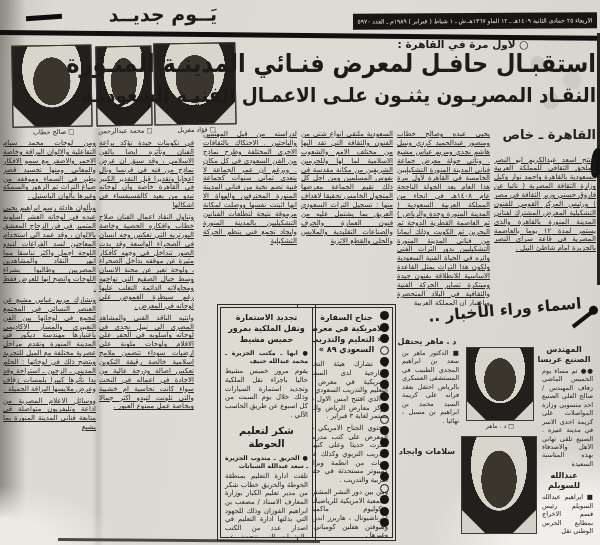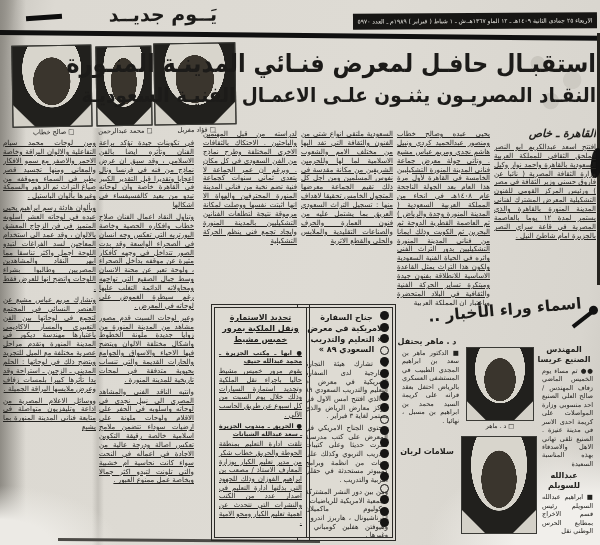--- a/index.html
+++ b/index.html
@@ -34,30 +34,30 @@
   .pc1{left:6px;top:4px;width:78px;} .pc1 .photo{width:78px;height:80px;}
   .pc2{left:90px;top:6px;width:54px;} .pc2 .photo{width:54px;height:78px;}
   .pc3{left:148px;top:4px;width:80px;} .pc3 .photo{width:80px;height:80px;}
 
   .kicker{position:absolute;left:388px;top:38px;width:150px;font-size:10.5px;font-weight:700;text-align:center;}
   .headline1{position:absolute;left:196px;top:50px;width:400px;margin:0;font-size:22.5px;font-weight:700;text-align:center;transform:scaleY(1.12);white-space:nowrap;}
   .headline2{position:absolute;left:198px;top:84px;width:398px;margin:0;font-size:18.5px;font-weight:700;text-align:center;transform:scaleY(1.1);white-space:nowrap;}
 
   .col{position:absolute;font-size:7px;line-height:1.27;text-align:justify;overflow:hidden;color:#23221f;}
   .col p{margin:0 0 3px 0;text-decoration:underline;}
-  .byline{font-weight:700;font-size:11px;text-align:right;margin-bottom:2px;font-style:italic;}
+  .byline{font-weight:700;font-size:13px;text-align:right;margin-bottom:12px;}
   .colA{left:494px;top:127px;width:102px;height:180px;}
   .colB{left:397px;top:130px;width:93px;height:176px;}
   .colC{left:301px;top:130px;width:92px;height:173px;}
   .colD{left:203px;top:130px;width:94px;height:173px;}
   .colE{left:99px;top:139px;width:95px;height:400px;}
   .colF{left:3px;top:139px;width:93px;height:400px;}
 
   .newsbox{position:absolute;width:93px;height:231px;top:307px;border:1px solid #2b2a27;outline:1px solid #2b2a27;outline-offset:2px;background:#dedbd3;padding:5px 4px;box-sizing:border-box;font-size:6.8px;line-height:1.28;text-align:justify;overflow:hidden;}
-  .boxB{left:300px;} .boxA{left:214px;text-decoration:underline;}
+  .boxB{left:300px;} .boxA{left:220px;}
   .newsbox p{margin:0 0 3px 0;}
   .box-title{font-weight:700;font-size:8px;text-align:center;line-height:1.35;margin-bottom:4px;}
   .box-byline{font-weight:700;font-size:6.2px;margin-bottom:2px;}
   .box-h2{font-weight:700;font-size:10px;text-align:center;margin:6px 0 3px 0;}
 
   
   .names-box{position:absolute;left:377px;top:297px;width:221px;height:246px;overflow:hidden;}
   .names-title{position:absolute;right:16px;top:4px;font-size:15.5px;font-weight:700;transform:rotate(-5deg);letter-spacing:.5px;white-space:nowrap;}
   .flourish{position:absolute;right:2px;top:20px;width:26px;height:3.5px;background:#111;transform:rotate(-38deg);}
   .flourish::after{content:"";position:absolute;right:-5px;top:-3px;width:9px;height:9px;background:#111;border-radius:50%;}
@@ -102,60 +102,61 @@
     <figure class="photo-card pc2">
       <div class="photo"></div>
       <figcaption>□ محمد عبدالرحمن</figcaption>
     </figure>
     <figure class="photo-card pc3">
       <div class="photo"></div>
       <figcaption>□ فؤاد مغربل</figcaption>
     </figure>
   </div>
 
+  <div class="kicker">○ لأول مرة في القاهرة :</div>
   <h1 class="headline1">استقبـال حافـل لمعرض فنـائي المدينـة المنـورة</h1>
   <h1 class="headline2">النقـاد المصريـون يثنـون علـى الاعمـال الفنيـة السعوديـة</h1>
 
   <div class="col colA">
     <div class="byline">القاهرة ـ خاص</div>
     <p>افتتح اسعد عبدالكريم ابو النصر الملحق الثقافي للمملكة العربية السعودية بالقاهرة واحمد نوار وكيل وزارة الثقافة المصرية ( نائبا عن فاروق حسني وزير الثقافة في مصر ) ورئيس المركز القومي للفنون التشكيلية المعرض المشترك لفناني المدينة المنورة بالقاهرة والذي يستمر لمدة ١٢ يوما بالعاصمة المصرية في قاعة سراي النصر بالجزيرة امام شاطئ النيل .</p>
   </div>
   <div class="col colB">
     <p>يحيى عبده وصالح خطاب ومنصور عبدالحميد كردي ونبيل هاشم نجدي ومريم عباس مشيع . وتأتي جولة معرض جماعة فناني المدينة المنورة التشكيليين الخامسة في القاهرة لأول مرة هذا العام بعد الجولة الناجحة عام ١٤٠٨هـ في انحاء من المملكة العربية السعودية ( المدينة المنورة وجدة والرياض ) ثم العاصمة القطرية الدوحة ثم البحرين ثم الكويت وذلك ايمانا من فناني المدينة المنورة التشكيليين بدور التراث الفني واثره في الحياة الفنية السعودية ولكون هذا التراث يمثل القاعدة الاساسية للانطلاقة بفنون جيدة ومبتكرة تساير الحركة الفنية والثقافية في البلاد المتحضرة وباعتبار ان المملكة العربية</p>
   </div>
   <div class="col colC">
     <p>السعودية ملتقى انواع شتى من الفنون والثقافة التي تفد اليها من مختلف الامم والشعوب الاسلامية لما لها وللحرمين الشريفين من مكانة مقدسة في نفوس المسلمين ومن اجل كل ذلك تقيم الجماعة معرضها المتجول الخامس تحقيقا لاهداف منها : تسجيل التراث السعودي العريق بما يشتمل عليه من فنون العمارة والحرف والصناعات التقليدية والملابس والحلي والقطع الاثرية</p>
   </div>
   <div class="col colD">
     <p>لدراسته من قبل المهتمين والباحثين . الاحتكاك بالثقافات الاخرى المختلفة وطرح نماذج من الفن السعودي في كل مكان . وبرغم ان عمر الجماعة لا يتعدى ثماني سنوات كجماعة فنية تضم نخبة من فناني المدينة المنورة المحترفين والهواة الا انها اثبتت نفسها ووصلت لمكانة مرموقة نتيجة لتطلعات الفنانين التشكيليين بالمدينة المنورة وايجاد تجمع فني ينظم الحركة التشكيلية</p>
   </div>
   <div class="col colE">
     <p>في تكوينات جيدة تؤكد براعة الفنان وتأثره ايضا بالفن الاسلامي ، وقد سبق ان عرض نماذج من فنه في فرنسا ونال اعجابا وتقديرا قبل التقدير الكبير في القاهرة خاصة وان لوحاته تبدو من بعيد كالفسيفساء في اشكالها</p>
     <p>وتناول النقاد اعمال الفنان صلاح خطاب وافكاره الحصية وخاصة البورتريه التي تعكس وجه انسان في الصحراء الواسعة وقد بدت الصور تتداخل في وجهه كأفكار مثيرة عن موقفه بداخل الصحراء ، ولوحة تعبر عن محنة الانسان وسط جبال الصقيع التي تواجهه ومحاولاته الدائمة التغلب عليها رغم سيطرة الغموض على لوحاته في المعرض .</p>
-    <p>وعبر لوحات السبت قدم مصور مشاهد من المدينة المنورة من زوايا جديدة ملونة الخطوط واشكال مختلفة الالوان ويتضح فيها الاحياء والاسواق والجوامع والحارات القديمة والتي تنساب بحيوية متدفقة في لمحات تاريخية للمدينة المنورة .</p>
     <p>وانتبه الناقد الفني والمشاهد المصري الى نبيل نجدي في لوحاته واسلوبه في الحفر على الاقلام ولوحات ملونة على ارضيات سوداء تتضمن ملامح اسلامية خالصة رقيقة التكوين تعكس اصالة ودرجة عالية من الاجادة في اعماله في النحت سواء كانت نحاسية ام خشبية والتي تلونت لتبدو اكثر جمالا وبخاصة عمل ممنوع العبور .</p>
   </div>
   <div class="col colF">
     <p>ومن لوحات محمد سيام التفاعلية والالوان البراقة وخاصة الاحمر والاصفر مع سمو الافكار والمعاني ومنها تجسيد قصر يطير في السماء وموقفه من صياغ التراث ثم الزهور والسمكة وغيرها بألوان الباستيل .</p>
     <p>وبألوان هادئة رسم ابراهيم يحيى عبده في لوحاته العشر اسلوبه المتميز في فن الزجاج المعشق بالالوان ، وقد عمد الى استخدام المعاجين لسد الفراغات لتبدو اللوحة اجمل واكثر تناسقا مما ابهر النقاد والمشاهدين المصريين وطالبوا بشراء اللوحات واتضح انها للعرض فقط .</p>
     <p>وتشارك مريم عباس مشيع عن العنصر النسائي في المجتمع لتجمع في لوحاتها بين الفن التعبيري والمسار الاكاديمي باعتبارها مهندسة ديكور في المدينة المنورة وتقدم مراحل عصرية مختلفة مع الميل للتجريد ويتضح ذلك في لوحاتها : الحلم المديني ـ الزجين ـ استراحة وقد بدا تأثرها كبيرا بلمسات زفاف وعرض ملابسها البراقة الجميلة .</p>
     <p>ووسائل الاعلام المصرية من اذاعة وتليفزيون متواصلة في متابعة فناني المدينة المنورة بما يشبع</p>
   </div>
 
   <div class="newsbox boxB">
     <div class="box-title">جناح السفارة الامريكية في معرض « التعليم والتدريب السعودي ٨٩ »</div>
     <p>● تشارك هيئة التجارة الخارجية لدى السفارة الامريكية في معرض « التعليم والتدريب السعودي ٨٩ » الذي افتتح امس الاول في مركز معارض الرياض والذي يستمر لغاية ٣ فبراير .</p>
     <p>ويحتوي الجناح الامريكي في المعرض على كتب مدرسية نشرت حديثا وعلى كتيبات التدريب التربوي وكذلك على عينات من انظمة وبرامج كمبيوتر مستحدثة في حقلي التربية والتدريب .</p>
     <p>ومن بين دور النشر المشتركة الجمعية الامريكية للرياضيات ، سكوليوم ماكميلان انترناشيونال ، هاربرز اندرو ، وهيوفتن هفلين كومباني ، وغيرها .</p>
   </div>
 
   <div class="newsbox boxA">
     <div class="box-title">تجديد الاستمارة ونقل الملكية بمرور خميس مشيط</div>
     <div class="box-byline">● ابها ـ مكتب الجزيرة ـ محمد عبدالله حنيف</div>
     <p>يقوم مرور خميس مشيط حاليا باجراء نقل الملكية وتجديد استمارة السيارات وذلك خلال يوم السبت من كل اسبوع عن طريق الحاسب الآلي .</p>
+    <div class="box-h2">شكر لتعليم الحوطة</div>
     <div class="box-byline">● الحريق ـ مندوب الجزيرة ـ سعد عبدالله الشبانات</div>
     <p>تلقت ادارة التعليم بمنطقة الحوطة والحريق خطاب شكر من مدير تعليم الكبار بوزارة المعارف الاستاذ / مصعب بن ابراهيم الفوزان وذلك للجهود التي بذلتها ادارة التعليم في اصدار عدد من الكتب والنشرات التي تتحدث عن اهمية تعليم الكبار ومحو الامية .</p>
   </div>
 
   <div class="names-box">
     <div class="names-title">أسماء وراء الأخبار ..</div>
     <div class="flourish"></div>
     <div class="beads">
       <span class="bead"></span>
         <span class="bead"></span>
@@ -174,21 +175,21 @@
         <span class="bead"></span>
       <span class="bead h"></span>
         <span class="bead"></span>
         <span class="bead"></span>
       <span class="bead"></span>
     </div>
 
     <div class="nb-col nb-left">
       <div class="nb-h">د . ماهر يحتفل</div>
       <p>■ الدكتور ماهر بن سعد بن ابراهيم المجدي الطبيب في المستشفى العسكري بالرياض احتفل بعقد قرانه على كريمة السيد محمد بن ابراهيم بن مسبل ، نهائيا .</p>
-      <div class="nb-h mt">سلامات لربان</div>
+      <div class="nb-h mt">سلامات وايجاد</div>
     </div>
 
     <div class="nb-photos">
       <div class="photo"></div>
       <div class="nb-cap">□ د . ماهر</div>
       <div class="photo big"></div>
     </div>
 
     <div class="nb-col nb-right">
       <div class="nb-h">المهندس الصنيع عريسا</div>

